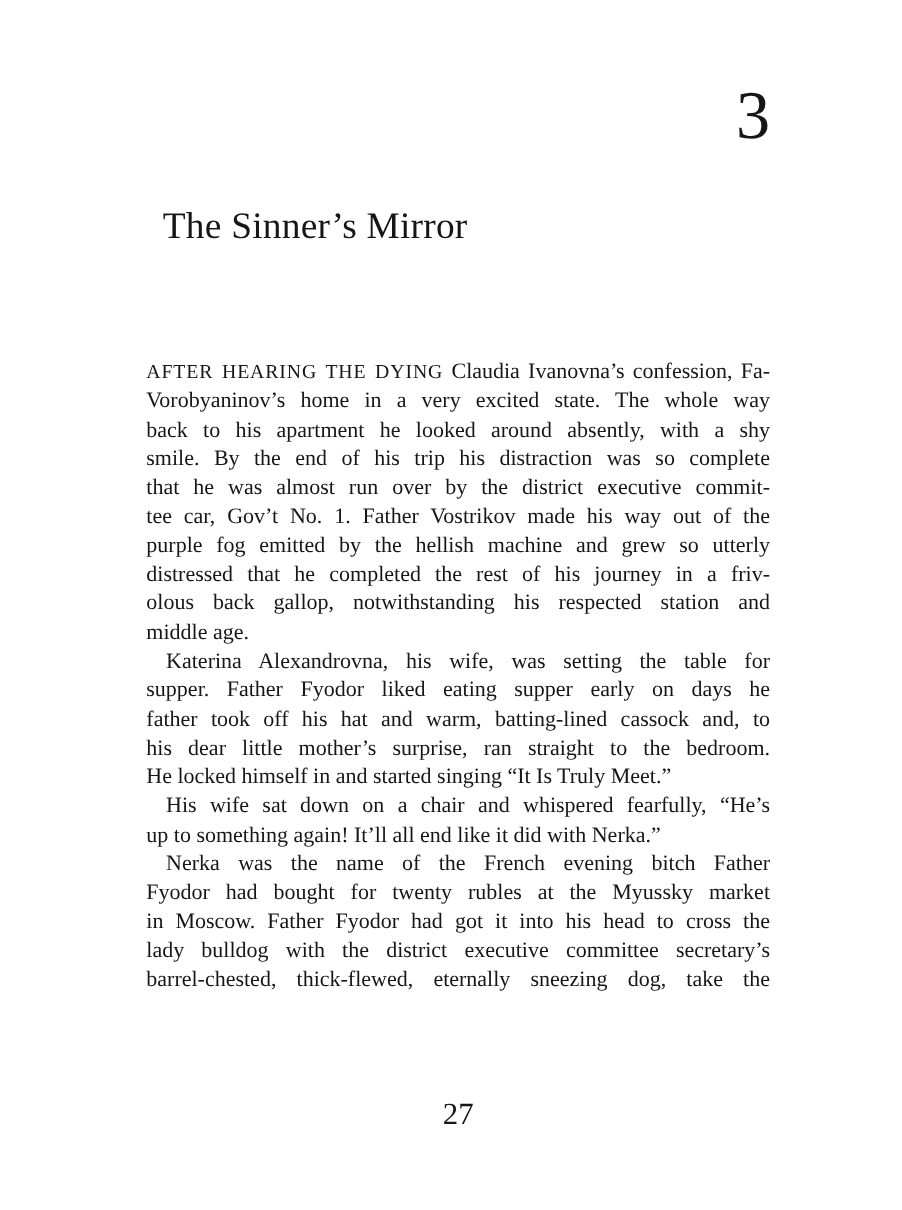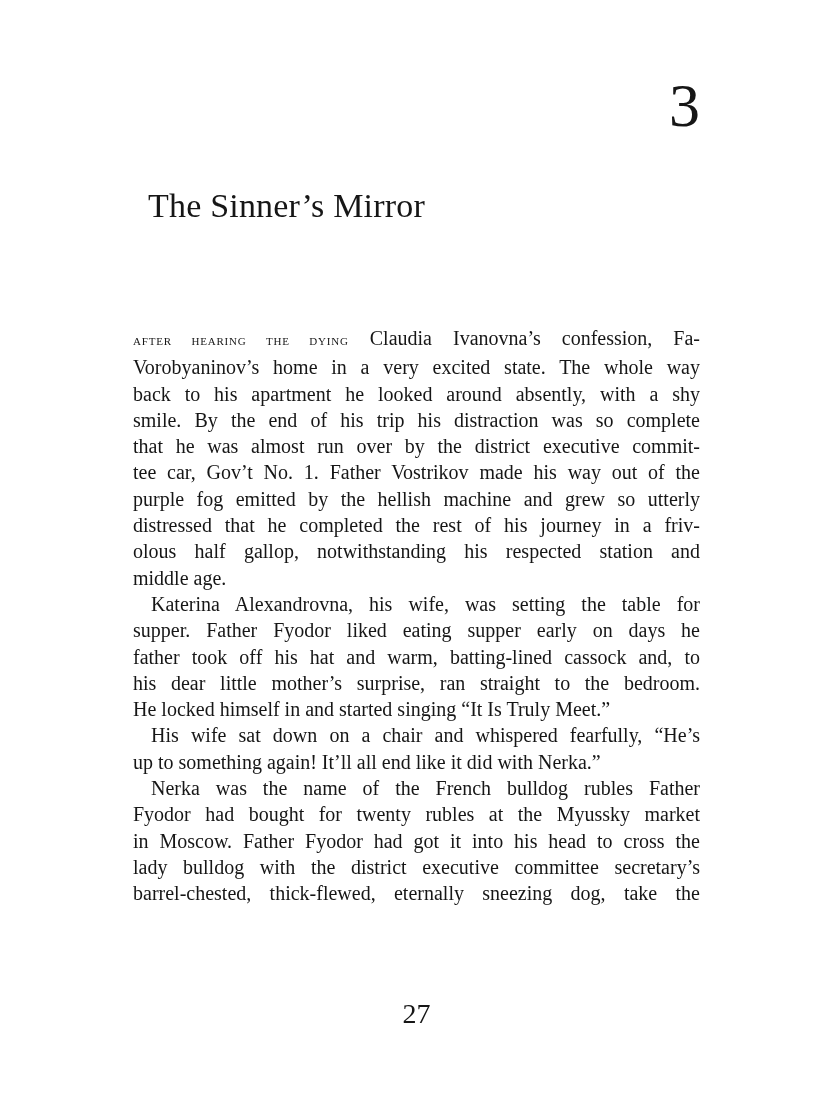--- a/index.html
+++ b/index.html
@@ -47,21 +47,21 @@
     text-align-last: justify;
   }
   .line.last {
     text-align-last: left;
     font-family: Liberation Serif, serif;
   }
   .line.indent {
     text-indent: 18px;
   }
   .sc {
-    font-size: 11px;
+    font-size: 18px;
     letter-spacing: 0.8px;
   }
   .page-number {
     position: absolute;
     top: 1001px;
     left: 133px;
     width: 567px;
     text-align: center;
     font-size: 28px;
     line-height: 26px;
@@ -79,33 +79,33 @@
   <div class="body-text">
 
     <div class="line"><span class="sc">AFTER HEARING THE DYING</span><span> Claudia Ivanovna’s confession, Fa-</span></div>
     <div class="line">Vorobyaninov’s home in a very excited state. The whole way</div>
     <div class="line">back to his apartment he looked around absently, with a shy</div>
     <div class="line">smile. By the end of his trip his distraction was so complete</div>
     <div class="line">that he was almost run over by the district executive commit-</div>
     <div class="line">tee car, Gov’t No. 1. Father Vostrikov made his way out of the</div>
     <div class="line">purple fog emitted by the hellish machine and grew so utterly</div>
     <div class="line">distressed that he completed the rest of his journey in a friv-</div>
-    <div class="line">olous half gallop, notwithstanding his respected station and</div>
+    <div class="line">olous back gallop, notwithstanding his respected station and</div>
     <div class="line last">middle age.</div>
 
     <div class="line indent">Katerina Alexandrovna, his wife, was setting the table for</div>
     <div class="line">supper. Father Fyodor liked eating supper early on days he</div>
     <div class="line">father took off his hat and warm, batting-lined cassock and, to</div>
     <div class="line">his dear little mother’s surprise, ran straight to the bedroom.</div>
     <div class="line last">He locked himself in and started singing “It Is Truly Meet.”</div>
 
     <div class="line indent">His wife sat down on a chair and whispered fearfully, “He’s</div>
     <div class="line last">up to something again! It’ll all end like it did with Nerka.”</div>
 
-    <div class="line indent">Nerka was the name of the French bulldog rubles Father</div>
+    <div class="line indent">Nerka was the name of the French evening bitch Father</div>
     <div class="line">Fyodor had bought for twenty rubles at the Myussky market</div>
     <div class="line">in Moscow. Father Fyodor had got it into his head to cross the</div>
     <div class="line">lady bulldog with the district executive committee secretary’s</div>
     <div class="line">barrel-chested, thick-flewed, eternally sneezing dog, take the</div>
 
   </div>
 
   <div class="page-number">27</div>
 
 </div>

